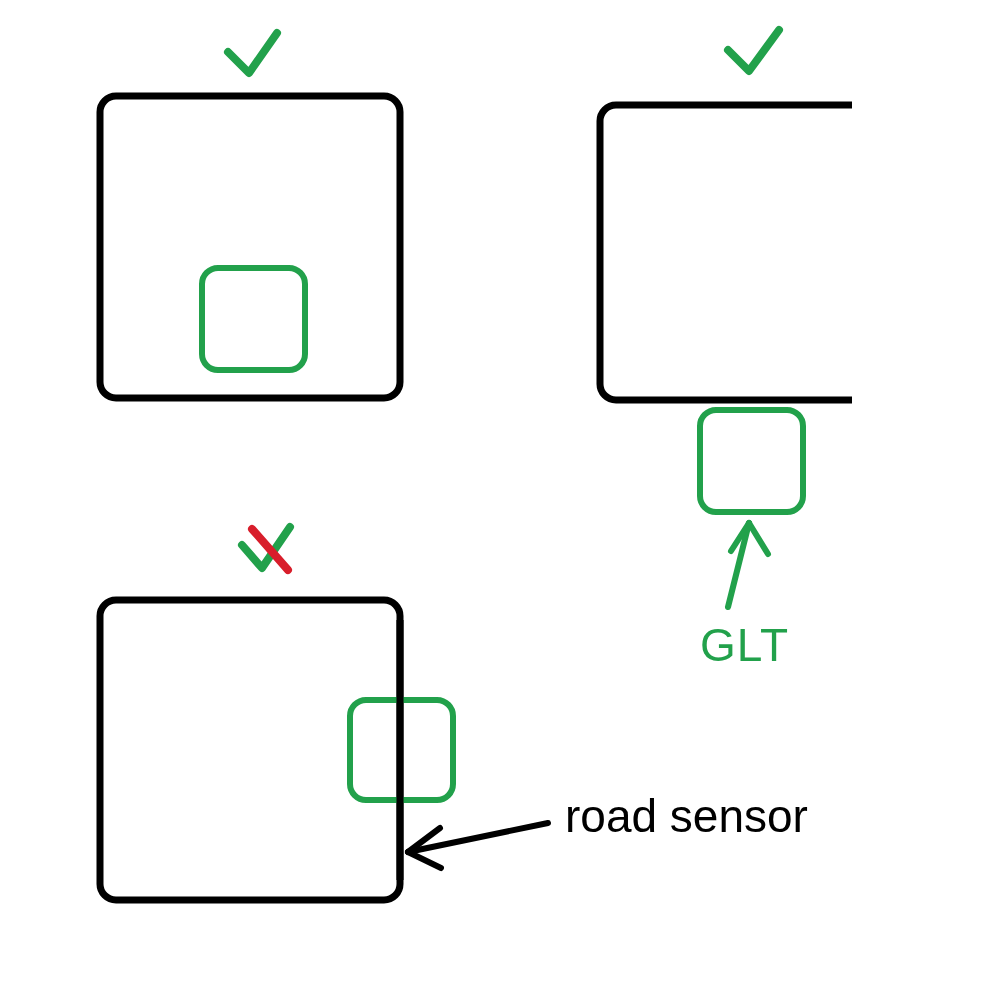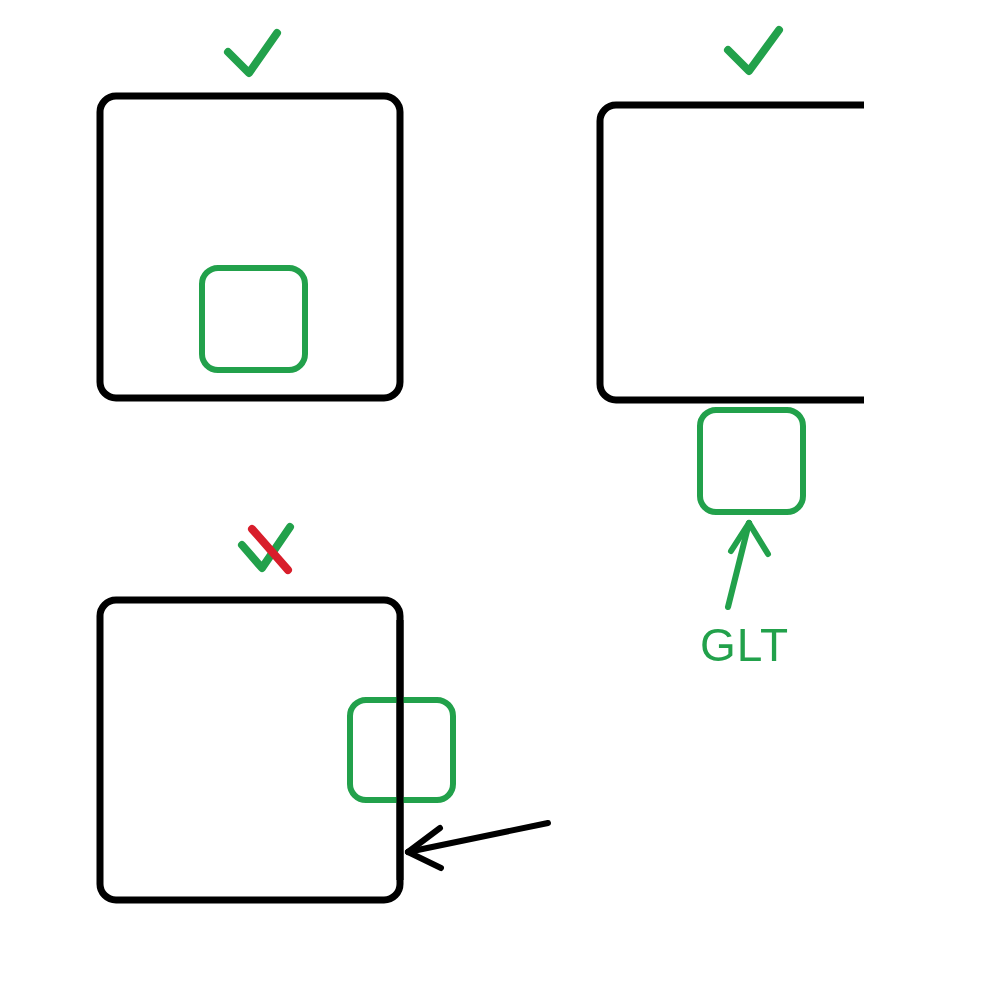--- a/index.html
+++ b/index.html
@@ -10,21 +10,20 @@
   }
   body {
     font-family: "Liberation Sans", sans-serif;
   }
   #canvas {
     position: relative;
     width: 852px;
     height: 1000px;
     background: #ffffff;
     overflow: hidden;
-    padding-left: 12px;
   }
   #canvas svg.layer {
     position: absolute;
     top: 0;
     left: 0;
     width: 1000px;
     height: 1000px;
     overflow: visible;
   }
   .txt {
@@ -91,14 +90,15 @@
         <line x1="548" y1="823" x2="408" y2="852" stroke="#000000" stroke-width="6" stroke-linecap="round"></line>
         <line x1="408" y1="852" x2="440" y2="828" stroke="#000000" stroke-width="6" stroke-linecap="round"></line>
         <line x1="408" y1="852" x2="441" y2="868" stroke="#000000" stroke-width="6" stroke-linecap="round"></line>
       </g>
     </g>
 
   </svg>
 
   <div class="txt label-glt" style="left:700px; top:622px; color:#22a14b;">GLT</div>
 
+  <div class="txt label-road" style="left:565px; top:793px; color:#000000;">road sensor</div>
 
 </div>
 
 </body></html>

